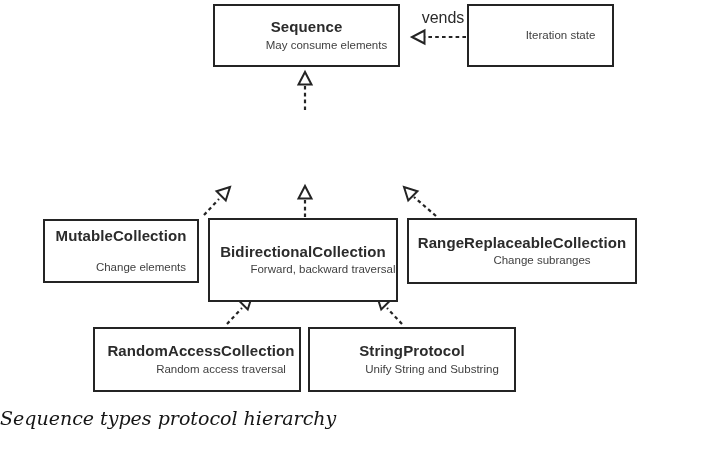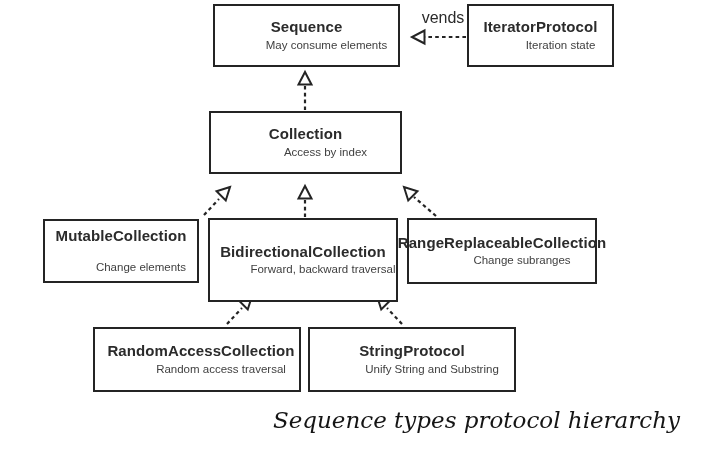--- a/index.html
+++ b/index.html
@@ -23,31 +23,31 @@
     font-size:11.5px;font-weight:400;color:#3f3f3f;line-height:1.1;
     white-space:nowrap;
     margin-left:40px;
   }
   
   #n-sequence            {left:213px;top:4px;  width:187px;height:63px;}
   #n-iterator-protocol   {left:467px;top:4px;  width:147px;height:63px;}
   #n-collection          {left:209px;top:111px;width:193px;height:63px;}
   #n-mutable-collection  {left:43px; top:219px;width:156px;height:64px;gap:16px;}
   #n-bidirectional       {left:208px;top:218px;width:190px;height:84px;}
-  #n-range-replaceable   {left:407px;top:218px;width:190px;height:66px;}
+  #n-range-replaceable   {left:407px;top:218px;width:230px;height:66px;}
   #n-random-access       {left:93px; top:327px;width:208px;height:65px;padding-left:8px;}
   #n-string-protocol     {left:308px;top:327px;width:208px;height:65px;text-align:center;}
   .edge-label{
     position:absolute;left:419px;top:9px;width:48px;text-align:center;
     font-size:16px;font-weight:400;color:#2b2b2b;
   }
   .caption{
-    position:absolute;left:0;top:407px;width:680px;text-align:right;
+    position:absolute;left:0;top:407px;width:680px;text-align:left;
     font-family:"DejaVu Serif",serif;font-style:italic;
-    font-size:23px;color:#151515;
+    font-size:19px;color:#151515;
   }
   .dash{stroke:#242424;stroke-width:2.2;stroke-dasharray:3.6 3.2;fill:none;}
   .head{fill:#ffffff;stroke:#242424;stroke-width:2;stroke-linejoin:miter;}
 </style>
 </head>
 <body>
 
 <div class="stage">
 
   <svg class="arrows" viewBox="0 0 710 452" xmlns="http://www.w3.org/2000/svg">
@@ -73,28 +73,23 @@
     <line class="dash" x1="402" y1="324" x2="387" y2="308"></line>
     <path class="head" d="M0 0 L-6.5 12.5 L6.5 12.5 Z" transform="translate(377,296) rotate(-45)"></path>
   </svg>
 
   <div class="node" id="n-sequence">
     <span class="title">Sequence</span>
     <span class="subtitle">May consume elements</span>
   </div>
 
   <div class="node" id="n-iterator-protocol">
-    <span class="title">IteratorProtocol</span>
     <span class="subtitle">Iteration state</span>
   </div>
 
-  <div class="node" id="n-collection">
-    <span class="title">Collection</span>
-    <span class="subtitle">Access by index</span>
-  </div>
 
   <div class="node" id="n-mutable-collection">
     <span class="title">MutableCollection</span>
     <span class="subtitle">Change elements</span>
   </div>
 
   <div class="node" id="n-bidirectional">
     <span class="title">BidirectionalCollection</span>
     <span class="subtitle">Forward, backward traversal</span>
   </div>

